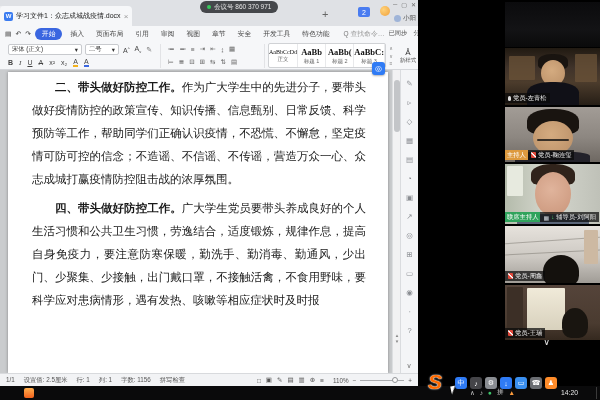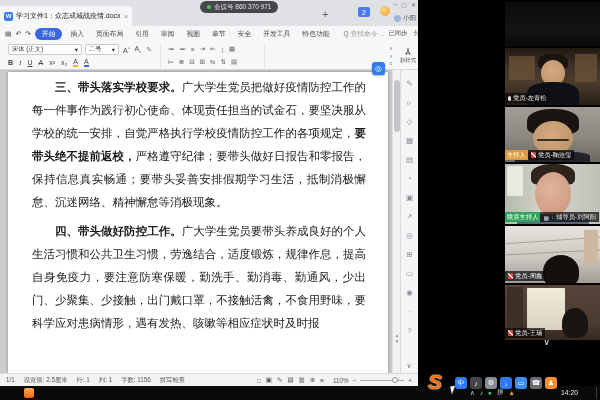--- a/index.html
+++ b/index.html
@@ -242,36 +242,54 @@
       <div class="tool-glyphs tg-d" id="para-icons-2">
           <span>⊨</span>
           <span>≣</span>
           <span>⊟</span>
           <span>⊞</span>
           <span>⇆</span>
           <span>⇅</span>
           <span>▤</span>
         </div>
       <div class="vdiv" style="left:264px"></div>
+      <div class="gallery" id="style-gallery">
+          <div class="style-cell">
+            <div class="style-prev">AaBbCcDd</div>
+            <div class="style-name">正文</div>
+          </div>
+          <div class="style-cell">
+            <div class="style-prev">AaBb</div>
+            <div class="style-name">标题 1</div>
+          </div>
+          <div class="style-cell">
+            <div class="style-prev">AaBb(</div>
+            <div class="style-name">标题 2</div>
+          </div>
+          <div class="style-cell">
+            <div class="style-prev">AaBbC:</div>
+            <div class="style-name">标题 3</div>
+          </div>
+        </div>
       <div class="gal-arrows">
           <span>∧</span>
           <span>∨</span>
           <span>≡</span>
         </div>
       <div class="newstyle">
         <span class="ns-a">Å</span>
         <span>新样式</span>
       </div>
     </div>
 
     <div class="locate-btn">◎</div>
 
     <div class="doc-area">
       <div class="page" id="doc-page">
-          <p class="doc-para"><span class="b">三、带头落实学校要求。</span><span>广大学生党员把做好疫情防控工作的每一件事作为践行初心使命、体现责任担当的试金石，要坚决服从学校的统一安排，自觉严格执行学校疫情防控工作的各项规定，</span><span class="b">要带头绝不提前返校，</span><span>严格遵守纪律；要带头做好日报告和零报告，保持信息真实畅通；要带头妥善安排假期学习生活，抵制消极懈怠、沉迷网络、精神懈怠等消极现象。</span></p>
+          <p class="doc-para"><span class="b">二、带头做好防控工作。</span><span>作为广大学生中的先进分子，要带头做好疫情防控的政策宣传、知识传播、信息甄别、日常反馈、科学预防等工作，帮助同学们正确认识疫情，不恐慌、不懈怠，坚定疫情可防可控的信念；不造谣、不信谣、不传谣，营造万众一心、众志成城打赢疫情防控阻击战的浓厚氛围。</span></p>
           <p class="doc-para"><span class="b">四、带头做好防控工作。</span><span>广大学生党员要带头养成良好的个人生活习惯和公共卫生习惯，劳逸结合，适度锻炼，规律作息，提高自身免疫力，要注意防寒保暖，勤洗手、勤消毒、勤通风，少出门、少聚集、少接触，出门戴口罩，不接触活禽，不食用野味，要科学应对患病情形，遇有发热、咳嗽等相应症状时及时报</span></p>
         </div>
     </div>
 
     <div class="vscroll">
       <div class="vthumb"></div>
       <div class="vs-btns">▲<br>▼</div>
     </div>
 
     <div class="rail" id="right-rail">

